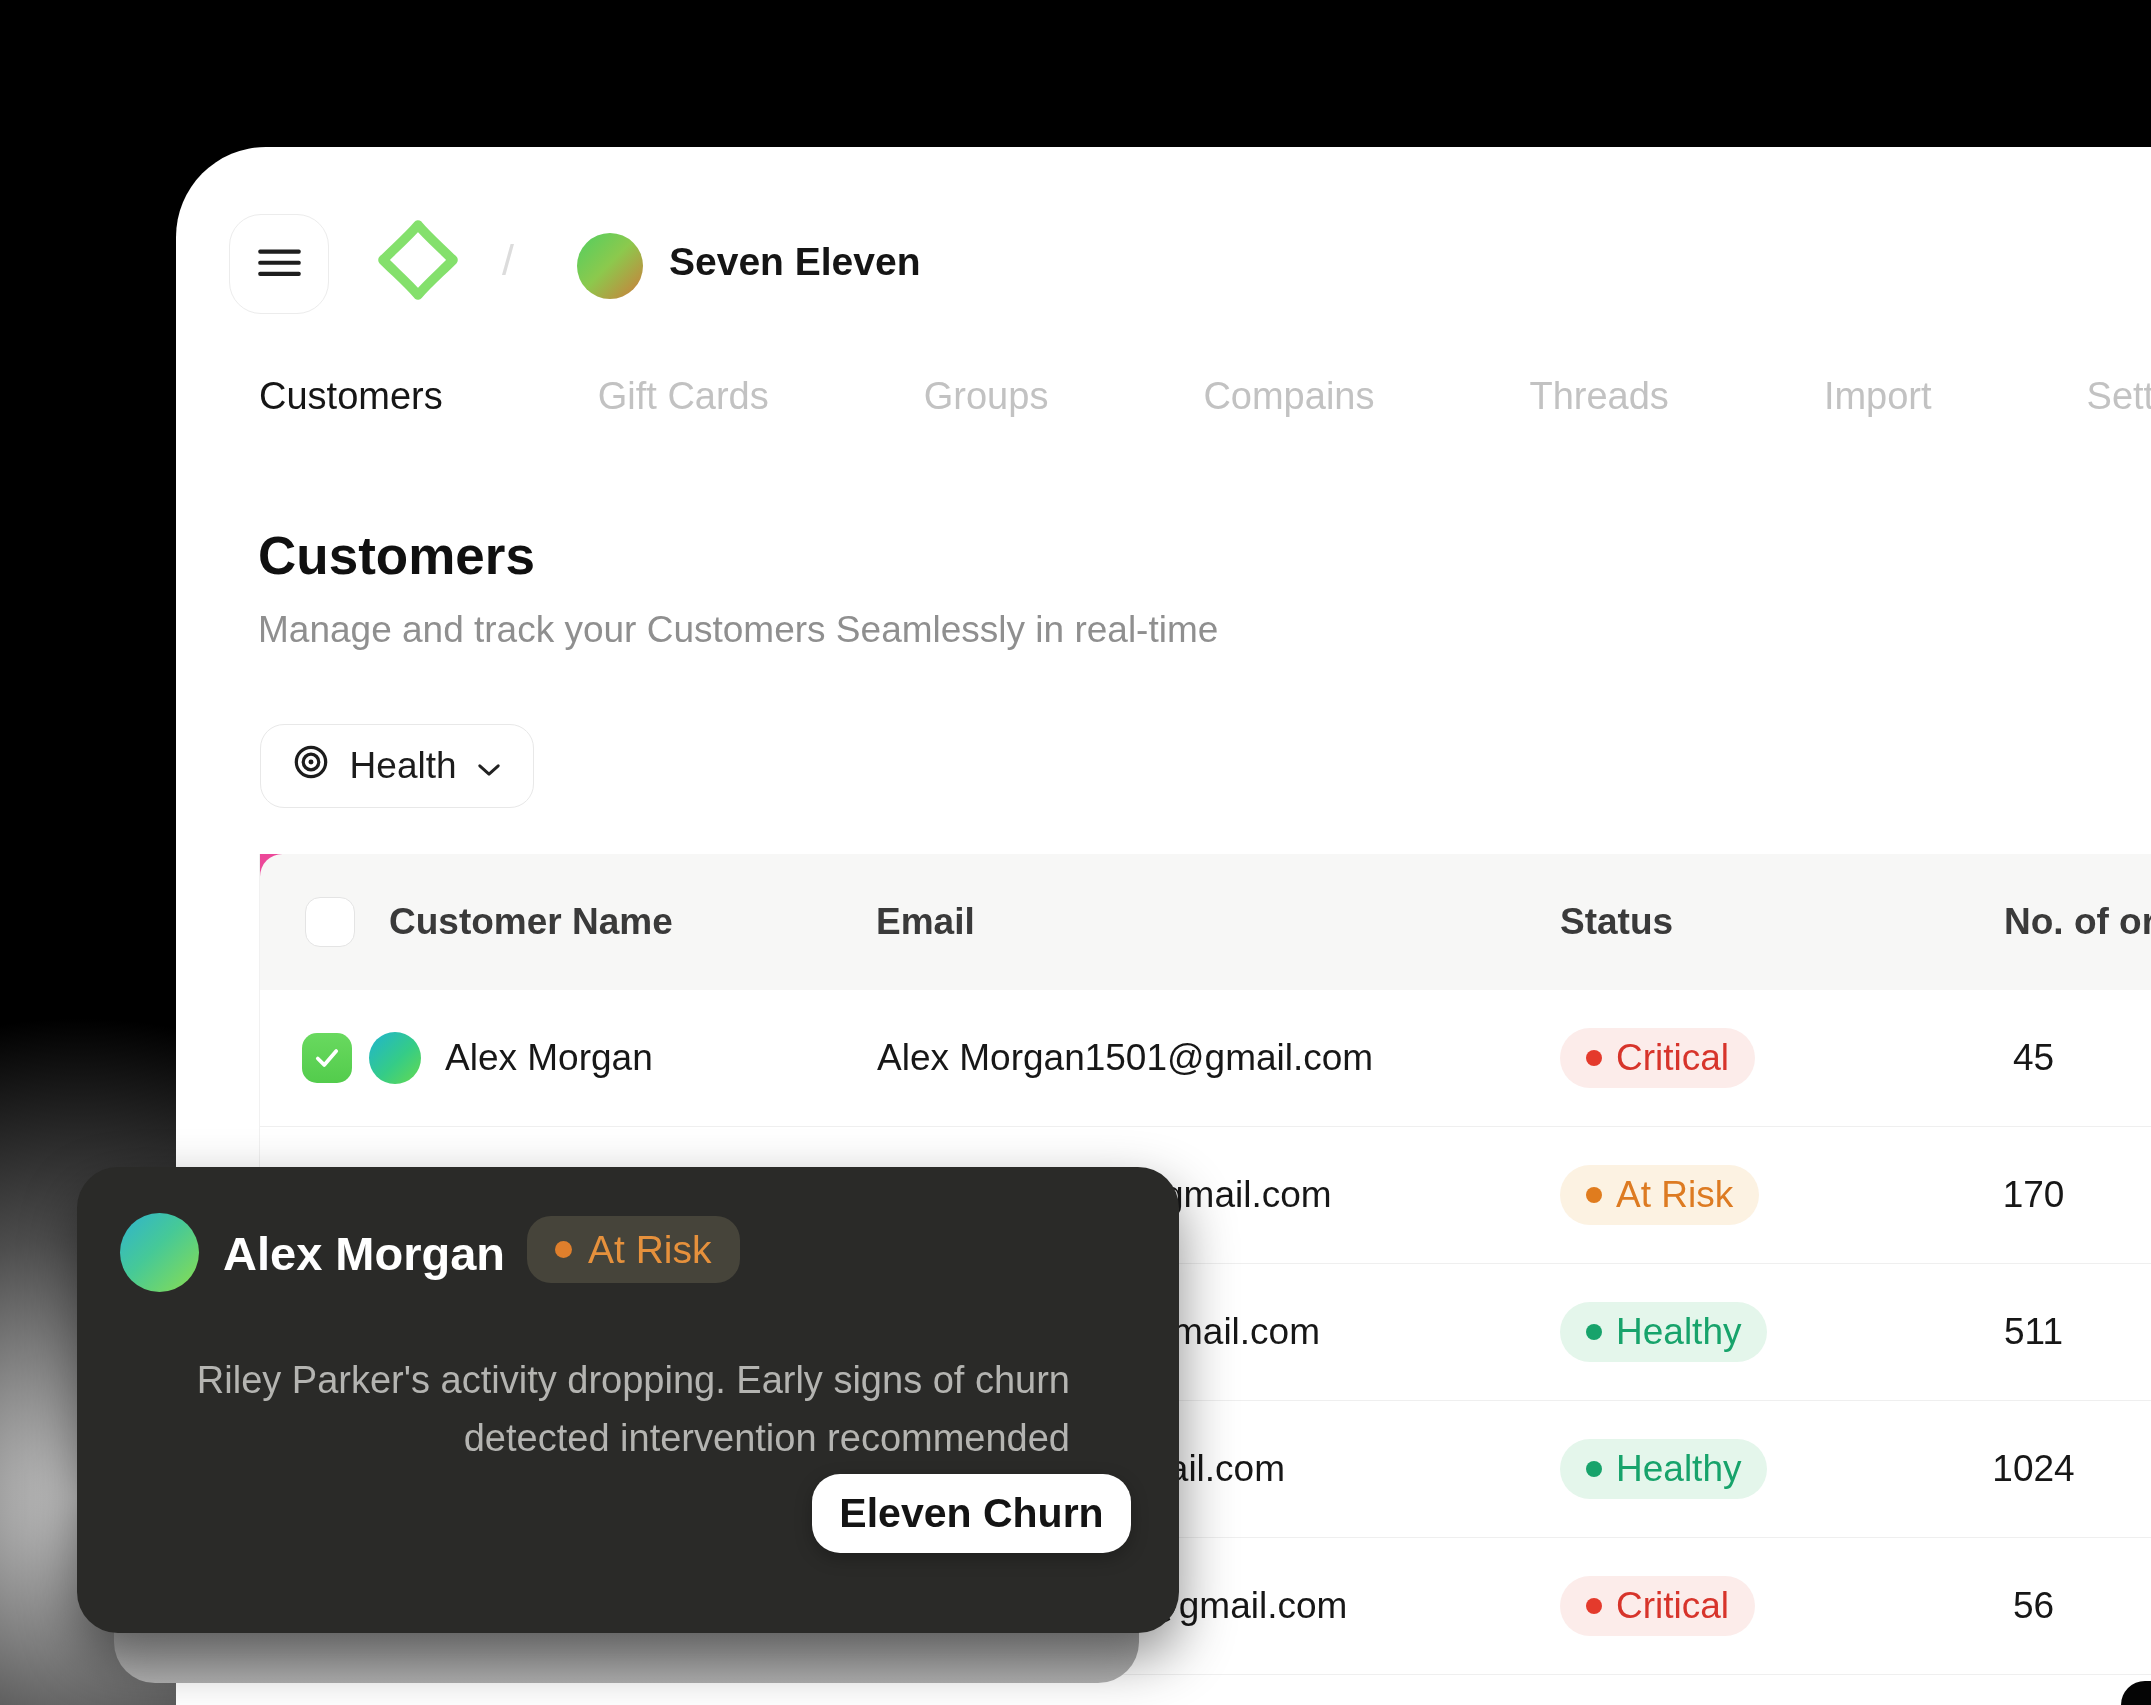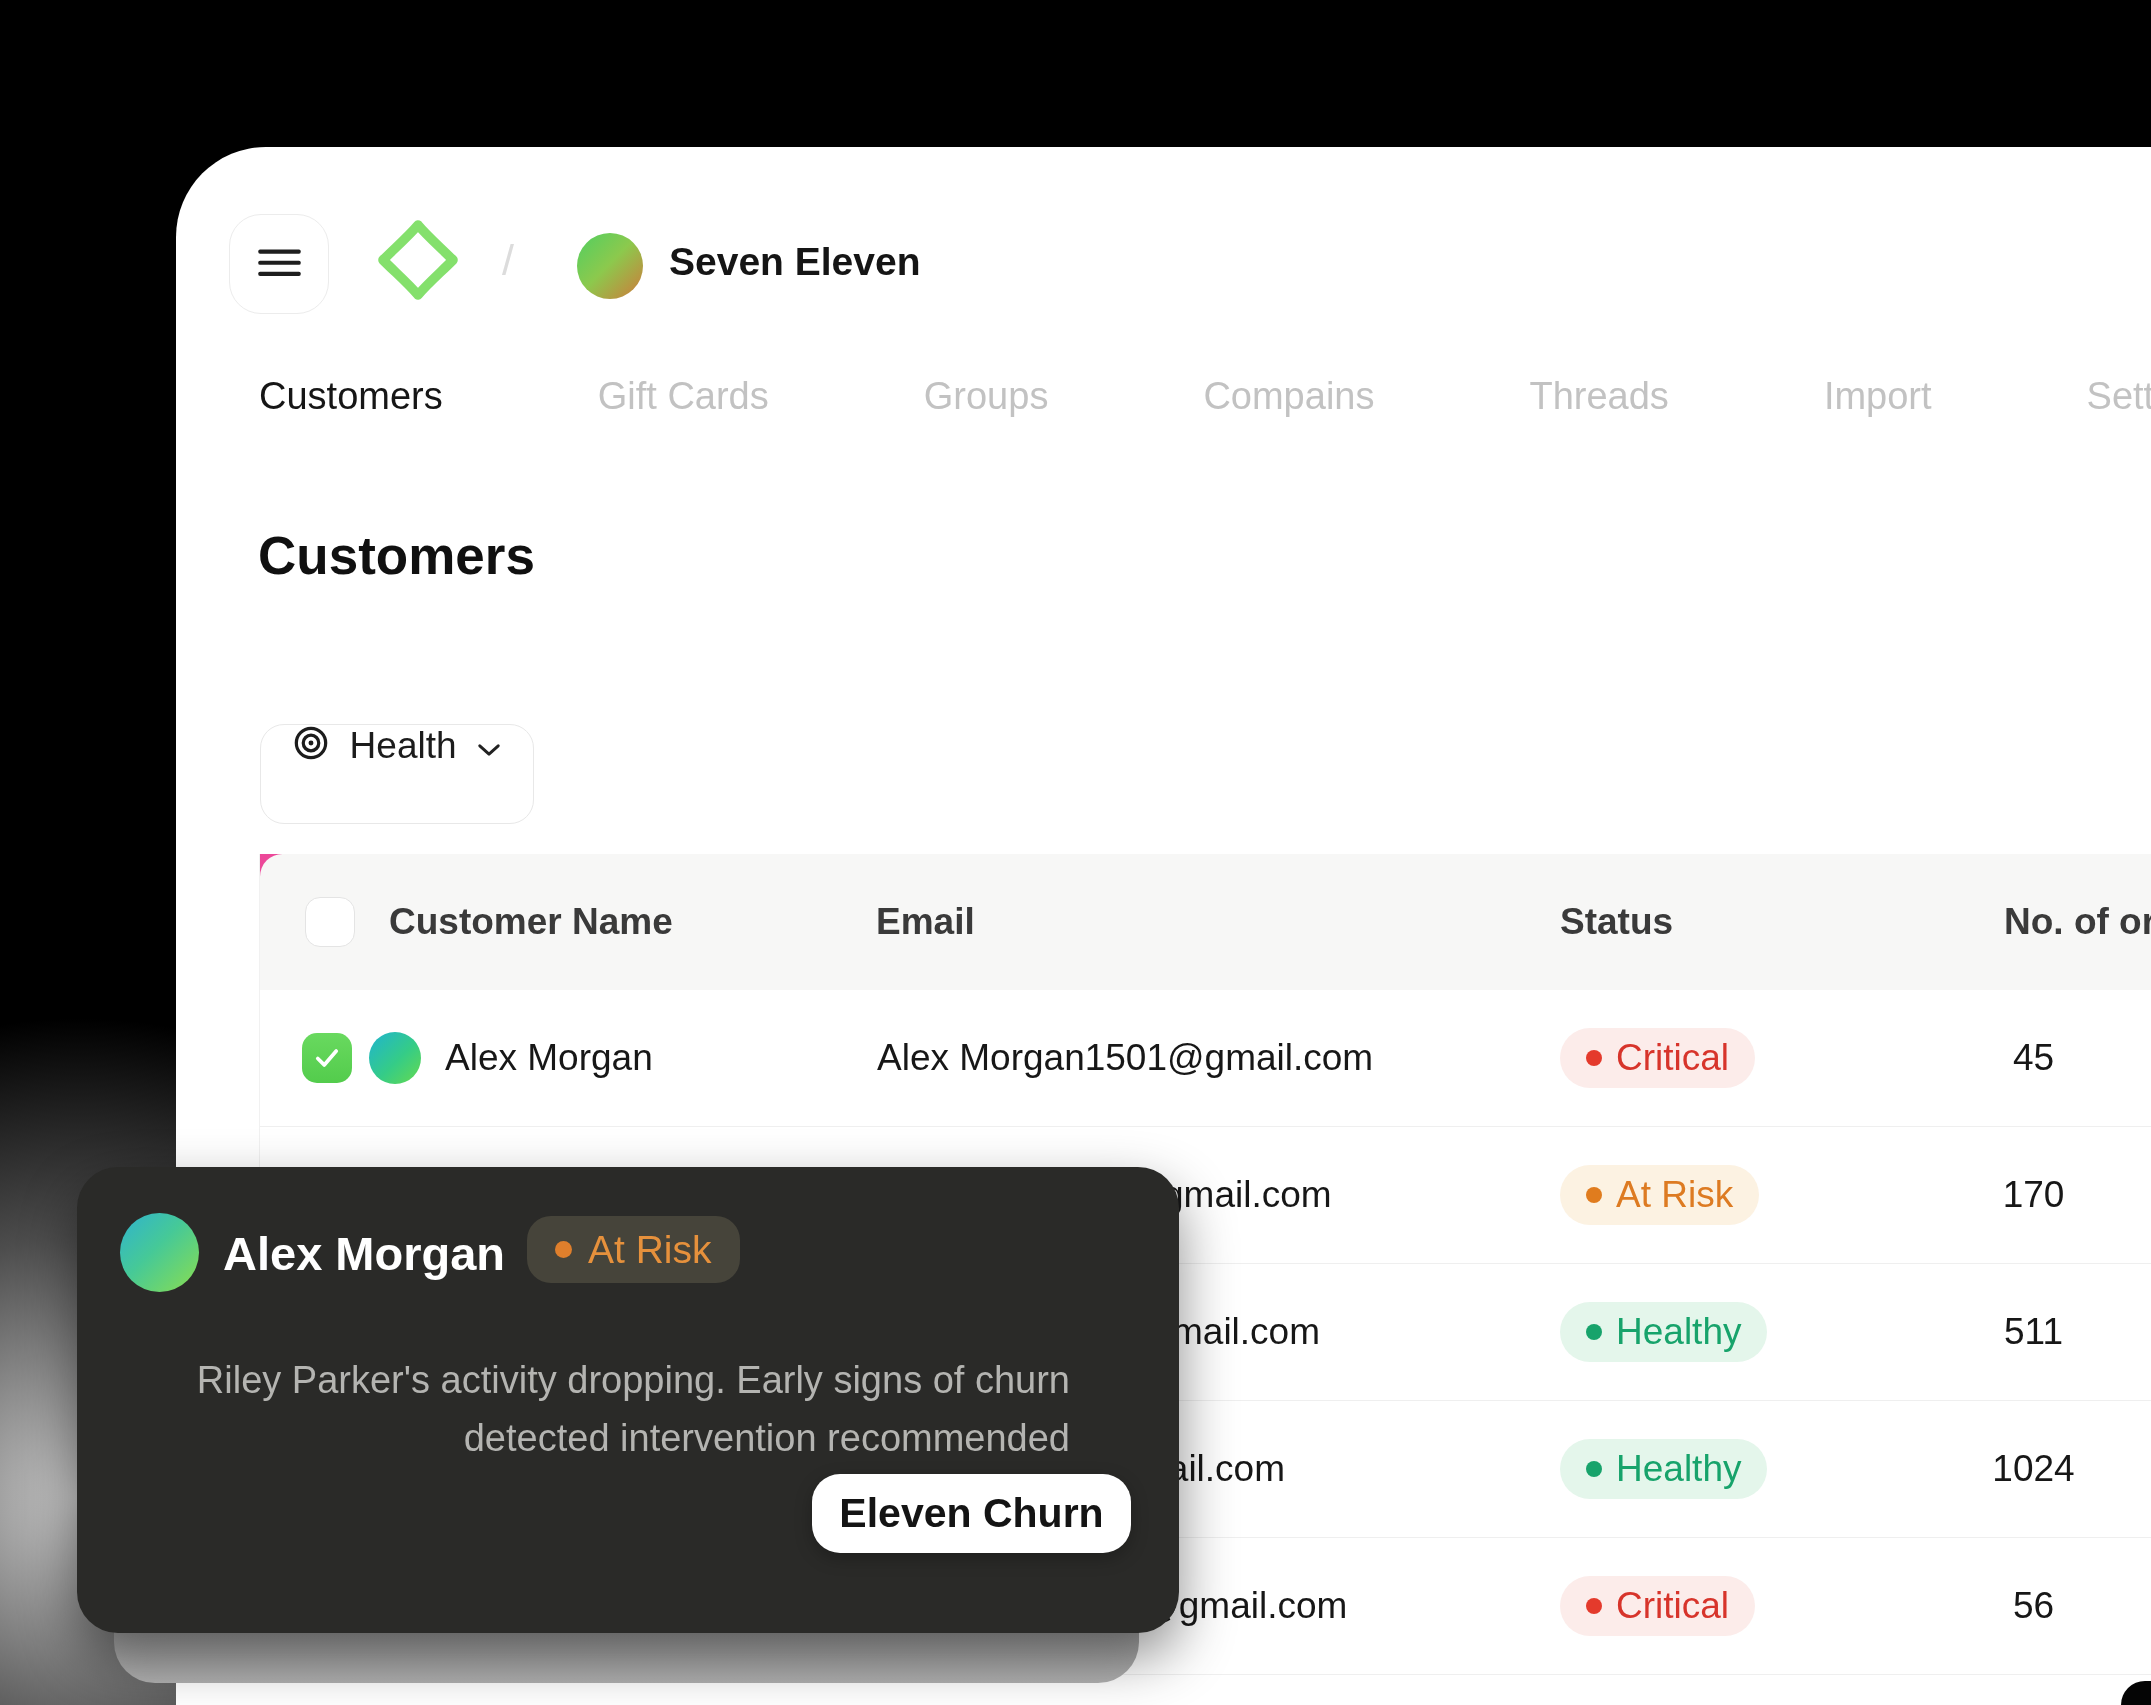--- a/index.html
+++ b/index.html
@@ -49,22 +49,22 @@
   }
   .tab { font-size:38px; color:#c2c2c2; font-weight:400; cursor:pointer; }
   .tab.active { color:#161616; font-weight:500; }
 
   
   .page-title { left:82px; top:378px; font-size:53px; font-weight:700; color:#101010; }
   .page-subtitle { left:82px; top:462px; font-size:37px; font-weight:400; color:#8f8f8f; }
 
   
   .filter-btn {
-    top:577px; height:100px;
-    display:inline-flex; align-items:flex-start; gap:20.6px; padding:0 32px;
+    top:577px; height:84px;
+    display:inline-flex; align-items:center; gap:20.6px; padding:0 32px;
     background:#fff; border:1.9px solid #e8e8e8; border-radius:24px;
     font-size:37px; font-weight:500; color:#1c1c1c;
   }
   .filter-health { left:84px; }
   .filter-group { left:370px; }
   .filter-btn svg.lead { flex:0 0 auto; }
 
   
   .table {
     left:83px; top:707px; width:1892px; height:821px;
@@ -194,20 +194,21 @@
     <div class="tab active">Customers</div>
     <div class="tab">Gift Cards</div>
     <div class="tab">Groups</div>
     <div class="tab">Compains</div>
     <div class="tab">Threads</div>
     <div class="tab">Import</div>
     <div class="tab">Settings</div>
   </div>
 
   <h1 class="abs page-title">Customers</h1>
+  <div class="abs page-subtitle">Manage and track your Customers Seamlessly in real-time</div>
 
   <div class="abs filter-btn filter-health">
     <span>
       <svg class="lead" width="36" height="36" viewBox="0 0 38 38" fill="none">
         <circle cx="19" cy="19" r="15.5" stroke="#1c1c1c" stroke-width="3.4"></circle>
         <circle cx="19" cy="19" r="8.2" stroke="#1c1c1c" stroke-width="3.4"></circle>
         <circle cx="19" cy="19" r="2.6" fill="#1c1c1c"></circle>
       </svg>
     </span>
     <span>Health</span>

